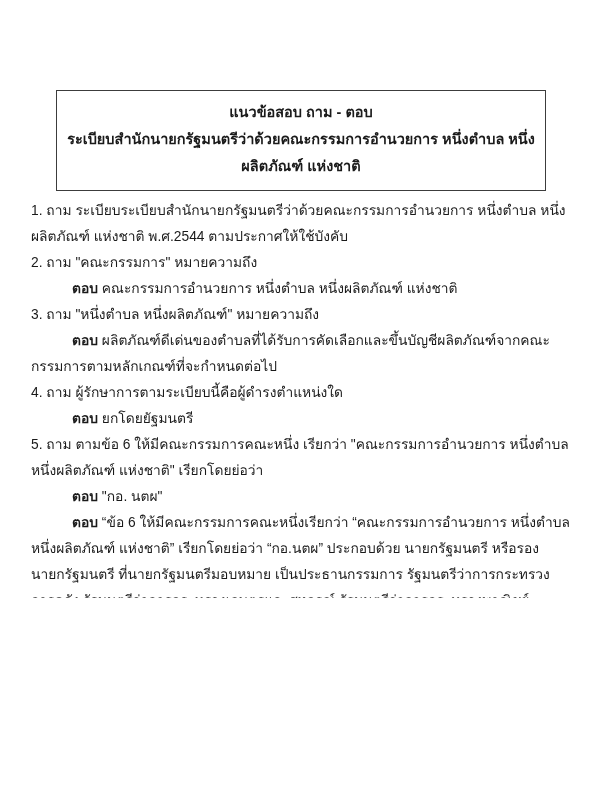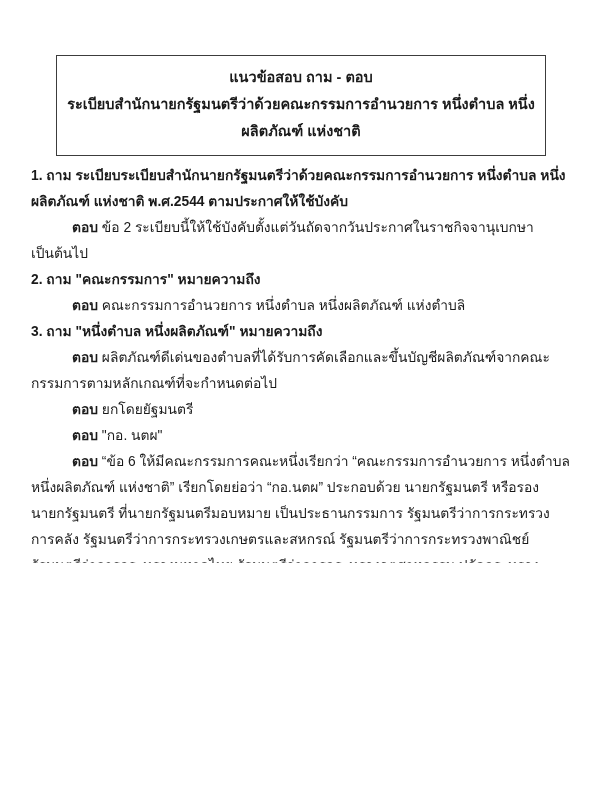--- a/index.html
+++ b/index.html
@@ -8,20 +8,21 @@
     background: #ffffff;
   }
   .page {
     position: relative;
     width: 601px;
     height: 563px;
     background: #ffffff;
     font-family: "Liberation Sans", sans-serif;
     color: #1a1a1a;
     overflow: hidden;
+    margin-top: 35px;
   }
   .header-box {
     position: absolute;
     left: 56px;
     top: 55px;
     width: 476px;
     padding: 8px 6px 10px 6px;
     border: 1px solid #3c3c3c;
     text-align: center;
     font-weight: bold;
@@ -30,21 +31,21 @@
   }
   .qa-list {
     position: absolute;
     left: 31px;
     top: 163px;
     width: 541px;
     font-size: 13.8px;
     line-height: 26px;
   }
   .qa-list p { margin: 0; }
-  .question { font-weight: bold; }
+  .question { font-weight: normal; }
   .answer { text-indent: 41px; }
   .a-label { font-weight: bold; }
   .footer {
     position: absolute;
     left: 36px;
     right: 24px;
     top: 748px;
     height: 36px;
   }
   .footer-line {
@@ -88,38 +89,39 @@
 
   <div class="header-box">
     <div>แนวข้อสอบ ถาม - ตอบ</div>
     <div>ระเบียบสำนักนายกรัฐมนตรีว่าด้วยคณะกรรมการอำนวยการ หนึ่งตำบล หนึ่งผลิตภัณฑ์ แห่งชาติ</div>
   </div>
 
   <div class="qa-list">
 
     <div class="qa-item">
       <p class="question"><span>1.</span> <span>ถาม</span> <span>ระเบียบระเบียบสำนักนายกรัฐมนตรีว่าด้วยคณะกรรมการอำนวยการ หนึ่งตำบล หนึ่งผลิตภัณฑ์ แห่งชาติ พ.ศ.2544 ตามประกาศให้ใช้บังคับ</span></p>
-      <p class="answer"><span class="a-label">ตอบ</span> <span>ข้อ 2 ระเบียบนี้ให้ใช้บังคับตั้งแต่วันถัดจากวันประกาศในราชกิจจานุเบกษา เป็นต้นไป</span></p>
     </div>
 
     <div class="qa-item">
       <p class="question"><span>2.</span> <span>ถาม</span> <span>"คณะกรรมการ" หมายความถึง</span></p>
-      <p class="answer"><span class="a-label">ตอบ</span> <span>คณะกรรมการอำนวยการ หนึ่งตำบล หนึ่งผลิตภัณฑ์ แห่งตำบลิ</span></p>
+      <p class="answer"><span class="a-label">ตอบ</span> <span>คณะกรรมการอำนวยการ หนึ่งตำบล หนึ่งผลิตภัณฑ์ แห่งชาติ</span></p>
     </div>
 
     <div class="qa-item">
       <p class="question"><span>3.</span> <span>ถาม</span> <span>"หนึ่งตำบล หนึ่งผลิตภัณฑ์" หมายความถึง</span></p>
       <p class="answer"><span class="a-label">ตอบ</span> <span>ผลิตภัณฑ์ดีเด่นของตำบลที่ได้รับการคัดเลือกและขึ้นบัญชีผลิตภัณฑ์จากคณะกรรมการตามหลักเกณฑ์ที่จะกำหนดต่อไป</span></p>
     </div>
 
     <div class="qa-item">
+      <p class="question"><span>4.</span> <span>ถาม</span> <span>ผู้รักษาการตามระเบียบนี้คือผู้ดำรงตำแหน่งใด</span></p>
       <p class="answer"><span class="a-label">ตอบ</span> <span>ยกโดยยัฐมนตรี</span></p>
     </div>
 
     <div class="qa-item">
+      <p class="question"><span>5.</span> <span>ถาม</span> <span>ตามข้อ 6 ให้มีคณะกรรมการคณะหนึ่ง เรียกว่า "คณะกรรมการอำนวยการ หนึ่งตำบล หนึ่งผลิตภัณฑ์ แห่งชาติ" เรียกโดยย่อว่า</span></p>
       <p class="answer"><span class="a-label">ตอบ</span> <span>"กอ. นตผ"</span></p>
     </div>
 
     <div class="qa-item">
       <p class="answer"><span class="a-label">ตอบ</span> <span>“ข้อ 6 ให้มีคณะกรรมการคณะหนึ่งเรียกว่า “คณะกรรมการอำนวยการ หนึ่งตำบล หนึ่งผลิตภัณฑ์ แห่งชาติ” เรียกโดยย่อว่า “กอ.นตผ” ประกอบด้วย นายกรัฐมนตรี หรือรองนายกรัฐมนตรี ที่นายกรัฐมนตรีมอบหมาย เป็นประธานกรรมการ รัฐมนตรีว่าการกระทรวงการคลัง รัฐมนตรีว่าการกระทรวงเกษตรและสหกรณ์ รัฐมนตรีว่าการกระทรวงพาณิชย์ รัฐมนตรีว่าการกระทรวงมหาดไทย รัฐมนตรีว่าการกระทรวงอุตสาหกรรม ปลัดกระทรวงมหาดไทย ปลัดกระทรวงศึกษาธิการ อธิบดีกรมประชาสัมพันธ์ ผู้อำนวยการสำนักงบประมาณ เลขาธิการคณะกรรมการพัฒนาการเศรษฐกิจและสังคมแห่งชาติ อธิบดีกรมส่งเสริมสหกรณ์ อธิบดีกรมส่งเสริมการส่งออก  อธิบดีกรมพัฒนาแพทย์แผนไทยและการแพทย์ทางเลือก เลขาธิการคณะกรรมการอาหารและยา อธิบดีกรมส่งเสริมอุตสาหกรรม ผู้อำนวยการสถาบันวิจัยวิทยาศาสตร์และเทคโนโลยีแห่งประเทศไทย ผู้ว่าการการ</span></p>
     </div>
 
   </div>
 
   <div class="footer">

